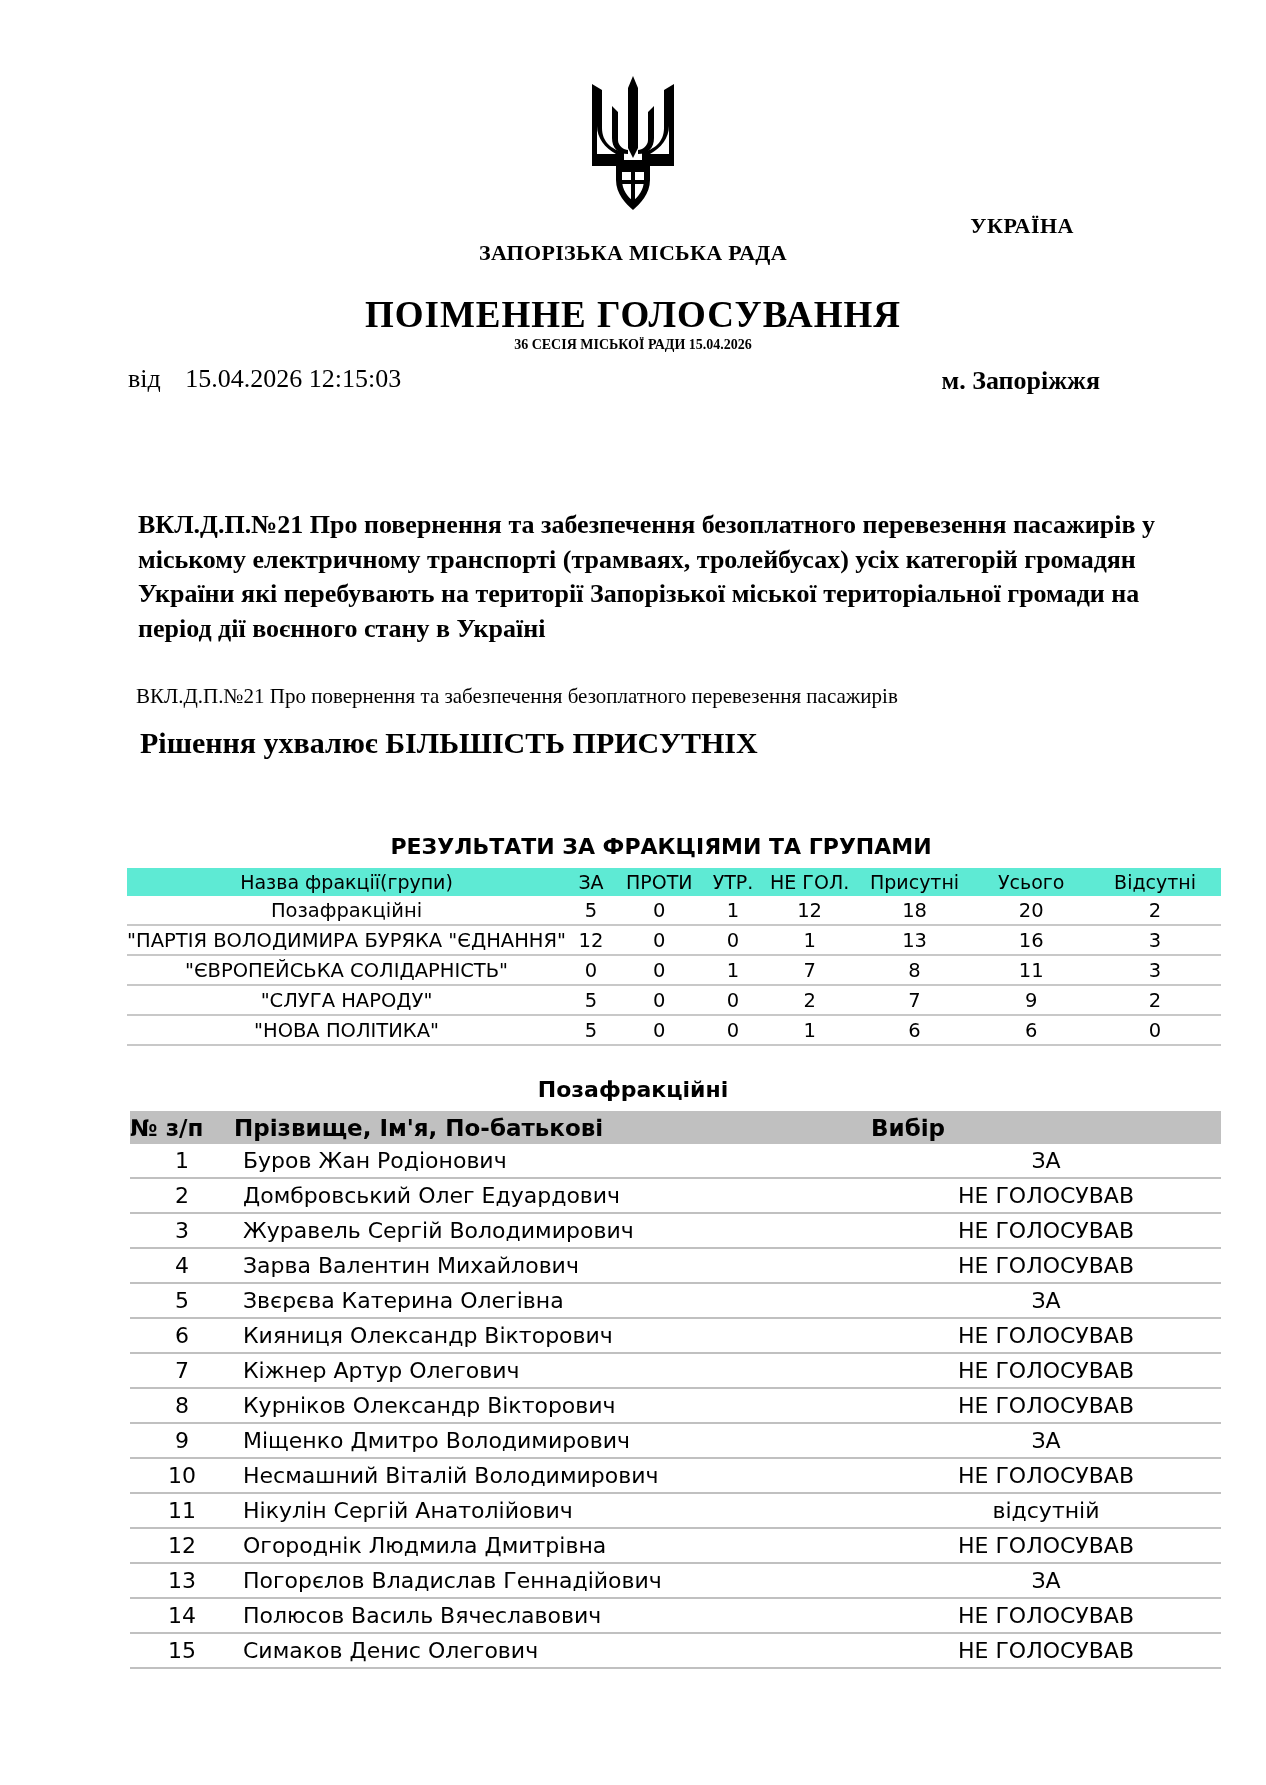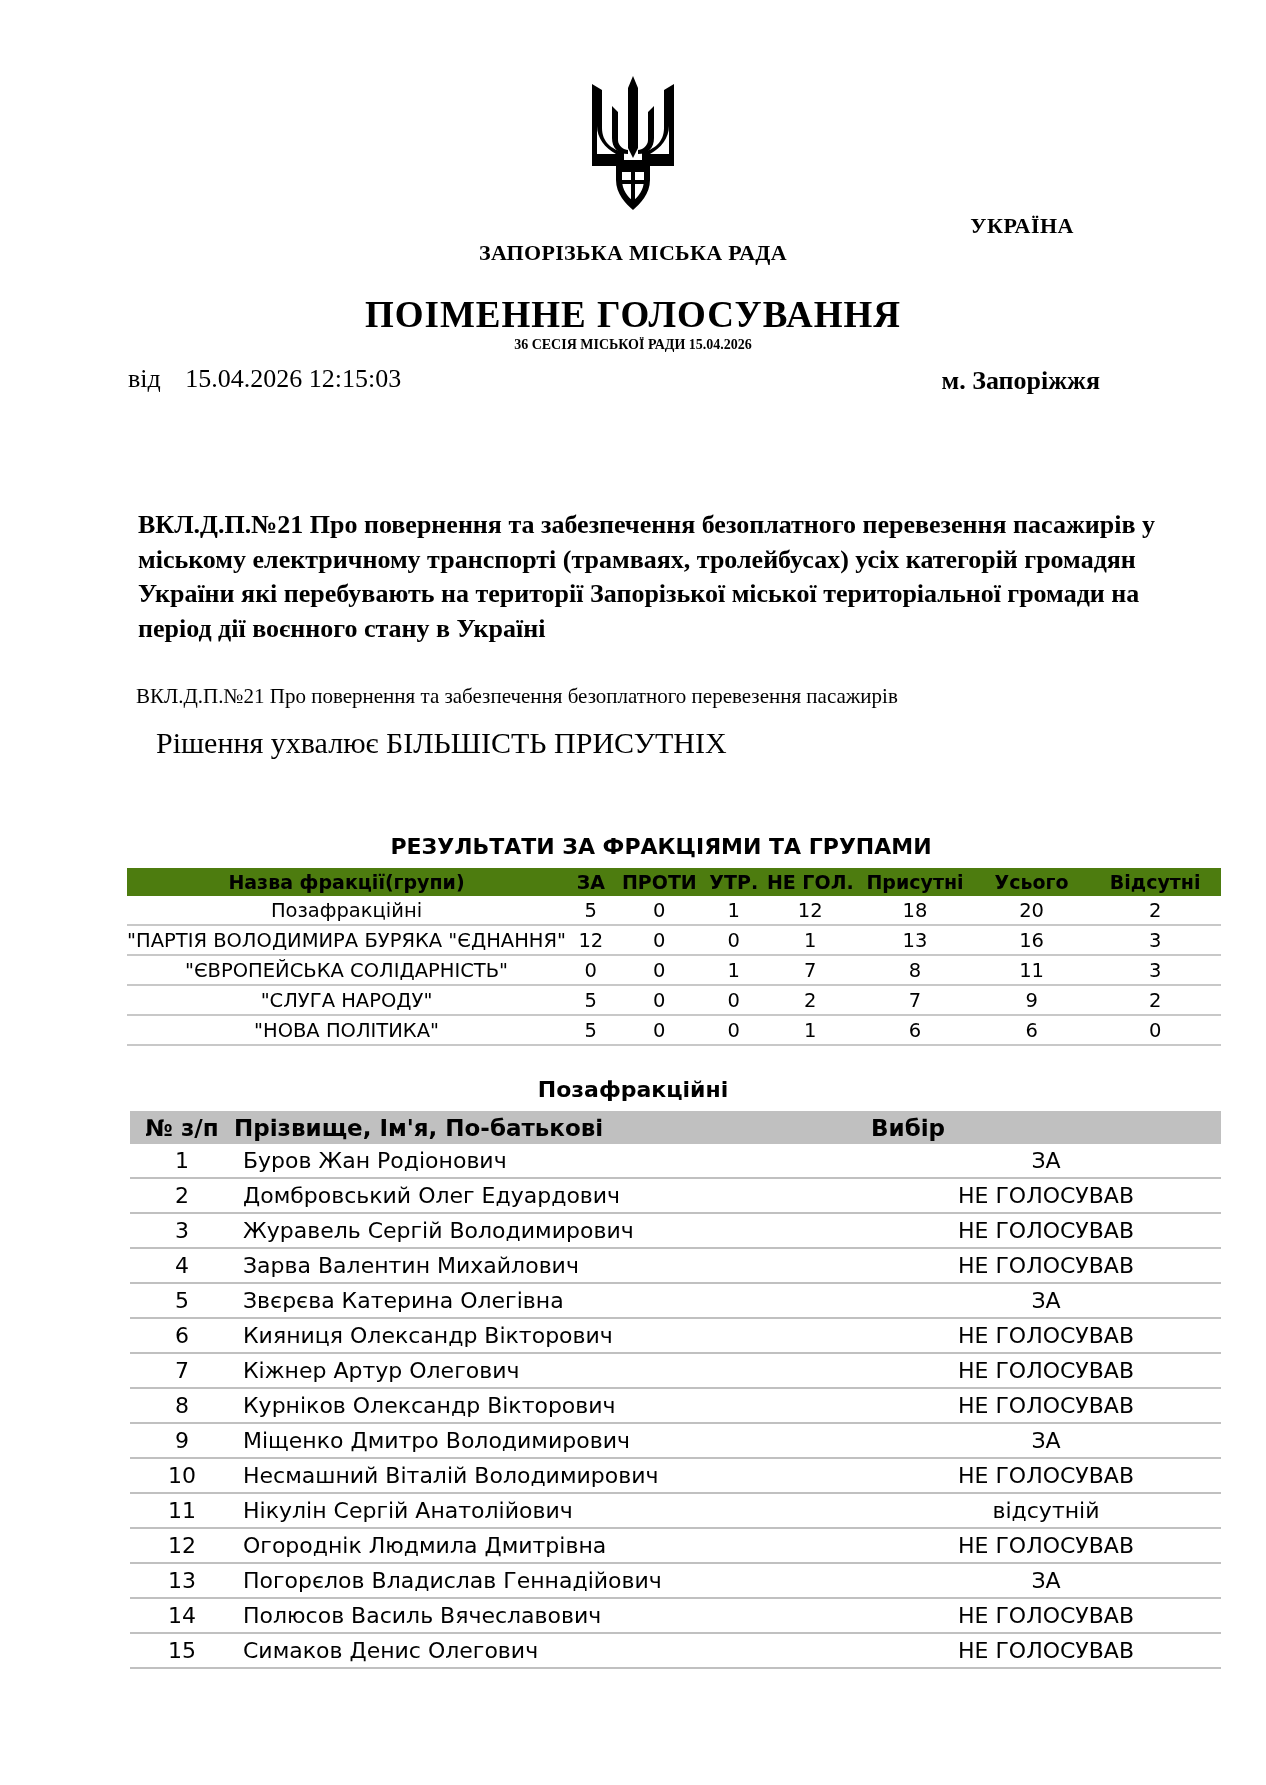--- a/index.html
+++ b/index.html
@@ -11,33 +11,33 @@
   .country { position: absolute; top: 213px; left: 0; width: 1074px; text-align: right; font-weight: bold; font-size: 22px; letter-spacing: 0.5px; }
   .council { position: absolute; top: 240px; left: 0; width: 1266px; text-align: center; font-weight: bold; font-size: 22px; letter-spacing: 0.3px; }
   .doc-title { position: absolute; top: 293px; left: 0; width: 1266px; text-align: center; font-weight: bold; font-size: 37px; letter-spacing: 1px; }
   .session { position: absolute; top: 337px; left: 0; width: 1266px; text-align: center; font-weight: bold; font-size: 14px; }
   .date-line { position: absolute; top: 364px; left: 128px; font-size: 26px; }
   .date-line .lbl { margin-right: 18px; }
   .city { position: absolute; top: 366px; right: 166px; font-size: 26px; font-weight: bold; }
 
   .agenda-title { position: absolute; top: 508px; left: 138px; width: 1080px; font-weight: bold; font-size: 26px; line-height: 34.5px; }
   .agenda-short { position: absolute; top: 684px; left: 136px; font-size: 21px; }
-  .decision { position: absolute; top: 726px; left: 156px; font-size: 30px; font-weight: normal; }
+  .decision { position: absolute; top: 726px; left: 140px; font-size: 30px; font-weight: bold; }
 
   .fr-title { position: absolute; top: 834px; left: 0; width: 1266px; text-align: center; font-weight: bold; font-size: 22px; padding-left: 28px; }
   table { border-collapse: collapse; position: absolute; }
   .fr-table { top: 868px; left: 127px; width: 1094px; font-size: 19.5px; }
-  .fr-table th { background: #4d7c0f; font-weight: bold; height: 28px; padding: 0; font-size: 19px; }
+  .fr-table th { background: #5eead4; font-weight: normal; height: 28px; padding: 0; font-size: 19px; }
   .fr-table td { height: 28px; padding: 0; text-align: center; border-bottom: 2px solid #c8c8c8; }
   .fr-table td.name { white-space: nowrap; }
 
   .grp-title { position: absolute; top: 1077px; left: 0; width: 1266px; text-align: center; font-weight: bold; font-size: 22px; }
   .mb-table { top: 1111px; left: 130px; width: 1091px; font-size: 22px; }
   .mb-table th { background: #c0c0c0; font-weight: bold; height: 33px; padding: 0; text-align: left; font-size: 23px; }
-  .mb-table th.num { text-align: center; }
+  .mb-table th.num { text-align: left; }
   .mb-table th.vote { text-align: left; }
   .mb-table td { height: 33px; padding: 0; border-bottom: 2px solid #c0c0c0; }
   .mb-table td.num { text-align: center; width: 104px; }
   .mb-table td.name { padding-left: 9px; }
   .mb-table td.vote { text-align: center; width: 350px; }
 </style>
 </head>
 <body>
 
 <svg class="emblem" viewBox="0 0 90 135" xmlns="http://www.w3.org/2000/svg">

